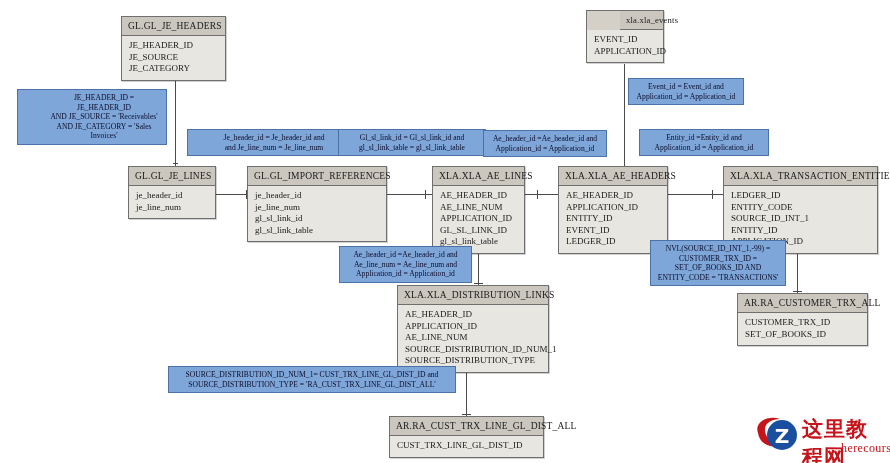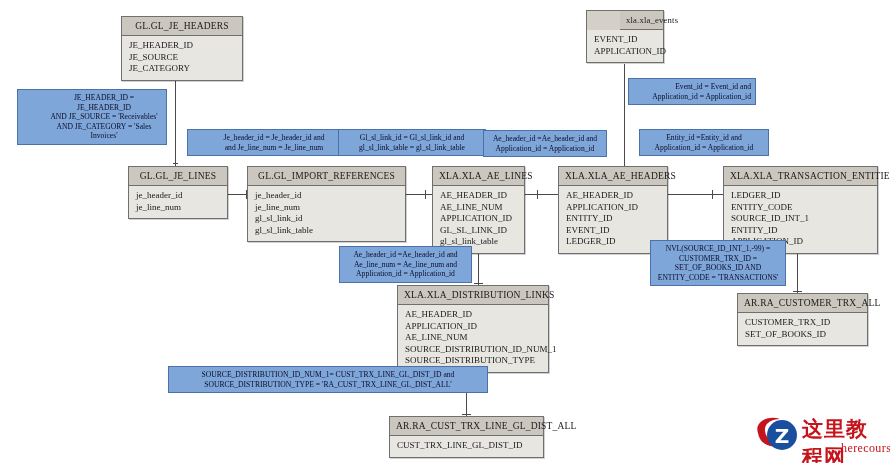--- a/index.html
+++ b/index.html
@@ -101,46 +101,46 @@
 
   <div class="line v" style="left:478px;top:237px;height:48px;"></div>
   <div class="tick" style="left:474px;top:283px;width:9px;height:1px;"></div>
 
   <div class="line v" style="left:797px;top:237px;height:56px;"></div>
   <div class="tick" style="left:793px;top:291px;width:9px;height:1px;"></div>
 
   <div class="line v" style="left:466px;top:361px;height:55px;"></div>
   <div class="tick" style="left:462px;top:414px;width:9px;height:1px;"></div>
 
-  <div class="entity" style="left:121px;top:16px;width:122px;">
+  <div class="entity" style="left:121px;top:16px;width:105px;">
     <div class="ehead">GL.GL_JE_HEADERS</div>
     <div class="ebody">
       <div>JE_HEADER_ID</div>
       <div>JE_SOURCE</div>
       <div>JE_CATEGORY</div>
     </div>
   </div>
 
   <div class="entity small" style="left:586px;top:10px;width:78px;">
     <div class="ehead">xla.xla_events</div>
     <div class="ebody">
       <div>EVENT_ID</div>
       <div>APPLICATION_ID</div>
     </div>
   </div>
 
-  <div class="entity" style="left:128px;top:166px;width:100px;">
+  <div class="entity" style="left:128px;top:166px;width:88px;">
     <div class="ehead">GL.GL_JE_LINES</div>
     <div class="ebody">
       <div>je_header_id</div>
       <div>je_line_num</div>
     </div>
   </div>
 
-  <div class="entity" style="left:247px;top:166px;width:159px;">
+  <div class="entity" style="left:247px;top:166px;width:140px;">
     <div class="ehead">GL.GL_IMPORT_REFERENCES</div>
     <div class="ebody">
       <div>je_header_id</div>
       <div>je_line_num</div>
       <div>gl_sl_link_id</div>
       <div>gl_sl_link_table</div>
     </div>
   </div>
 
   <div class="entity" style="left:432px;top:166px;width:93px;">
@@ -208,36 +208,36 @@
 
   <div class="cond" style="left:187px;top:129px;width:174px;">Je_header_id = Je_header_id and
 and Je_line_num = Je_line_num</div>
 
   <div class="cond" style="left:338px;top:129px;width:148px;">Gl_sl_link_id = Gl_sl_link_id and
 gl_sl_link_table = gl_sl_link_table</div>
 
   <div class="cond" style="left:483px;top:130px;width:124px;">Ae_header_id =Ae_header_id and
 Application_id = Application_id</div>
 
-  <div class="cond" style="left:628px;top:78px;width:128px;text-align:right;">Event_id = Event_id and
+  <div class="cond" style="left:628px;top:78px;width:116px;">Event_id = Event_id and
 Application_id = Application_id</div>
 
   <div class="cond" style="left:639px;top:129px;width:130px;">Entity_id =Entity_id and
 Application_id = Application_id</div>
 
   <div class="cond" style="left:339px;top:246px;width:133px;">Ae_header_id =Ae_header_id and
 Ae_line_num = Ae_line_num and
 Application_id = Application_id</div>
 
   <div class="cond" style="left:650px;top:240px;width:136px;">NVL(SOURCE_ID_INT_1,-99) =
 CUSTOMER_TRX_ID =
 SET_OF_BOOKS_ID AND
 ENTITY_CODE = 'TRANSACTIONS'</div>
 
-  <div class="cond" style="left:168px;top:366px;width:320px;">SOURCE_DISTRIBUTION_ID_NUM_1= CUST_TRX_LINE_GL_DIST_ID and
+  <div class="cond" style="left:168px;top:366px;width:288px;">SOURCE_DISTRIBUTION_ID_NUM_1= CUST_TRX_LINE_GL_DIST_ID and
 SOURCE_DISTRIBUTION_TYPE =   'RA_CUST_TRX_LINE_GL_DIST_ALL'</div>
 
   <div id="watermark" style="left:752px;top:413px;width:130px;height:46px;">
     <svg width="130" height="46" viewBox="0 0 130 46">
       <path d="M6 20 C2 9, 16 2, 28 6 C20 6, 12 10, 13 18 C14 27, 24 32, 32 30 C22 37, 8 33, 6 20 Z" fill="#c5141b"></path>
       <circle cx="30" cy="22" r="15" fill="#1a4fa0"></circle>
       <text x="30" y="30" font-family="DejaVu Sans, sans-serif" font-size="20" font-weight="bold" fill="#ffffff" text-anchor="middle">Z</text>
     </svg>
     <div class="wm-text-cn" style="position:absolute;left:50px;top:2px;">这里教程网</div>
     <div class="wm-text-en" style="position:absolute;left:64px;top:28px;padding-left:25px;">herecours.com</div>

